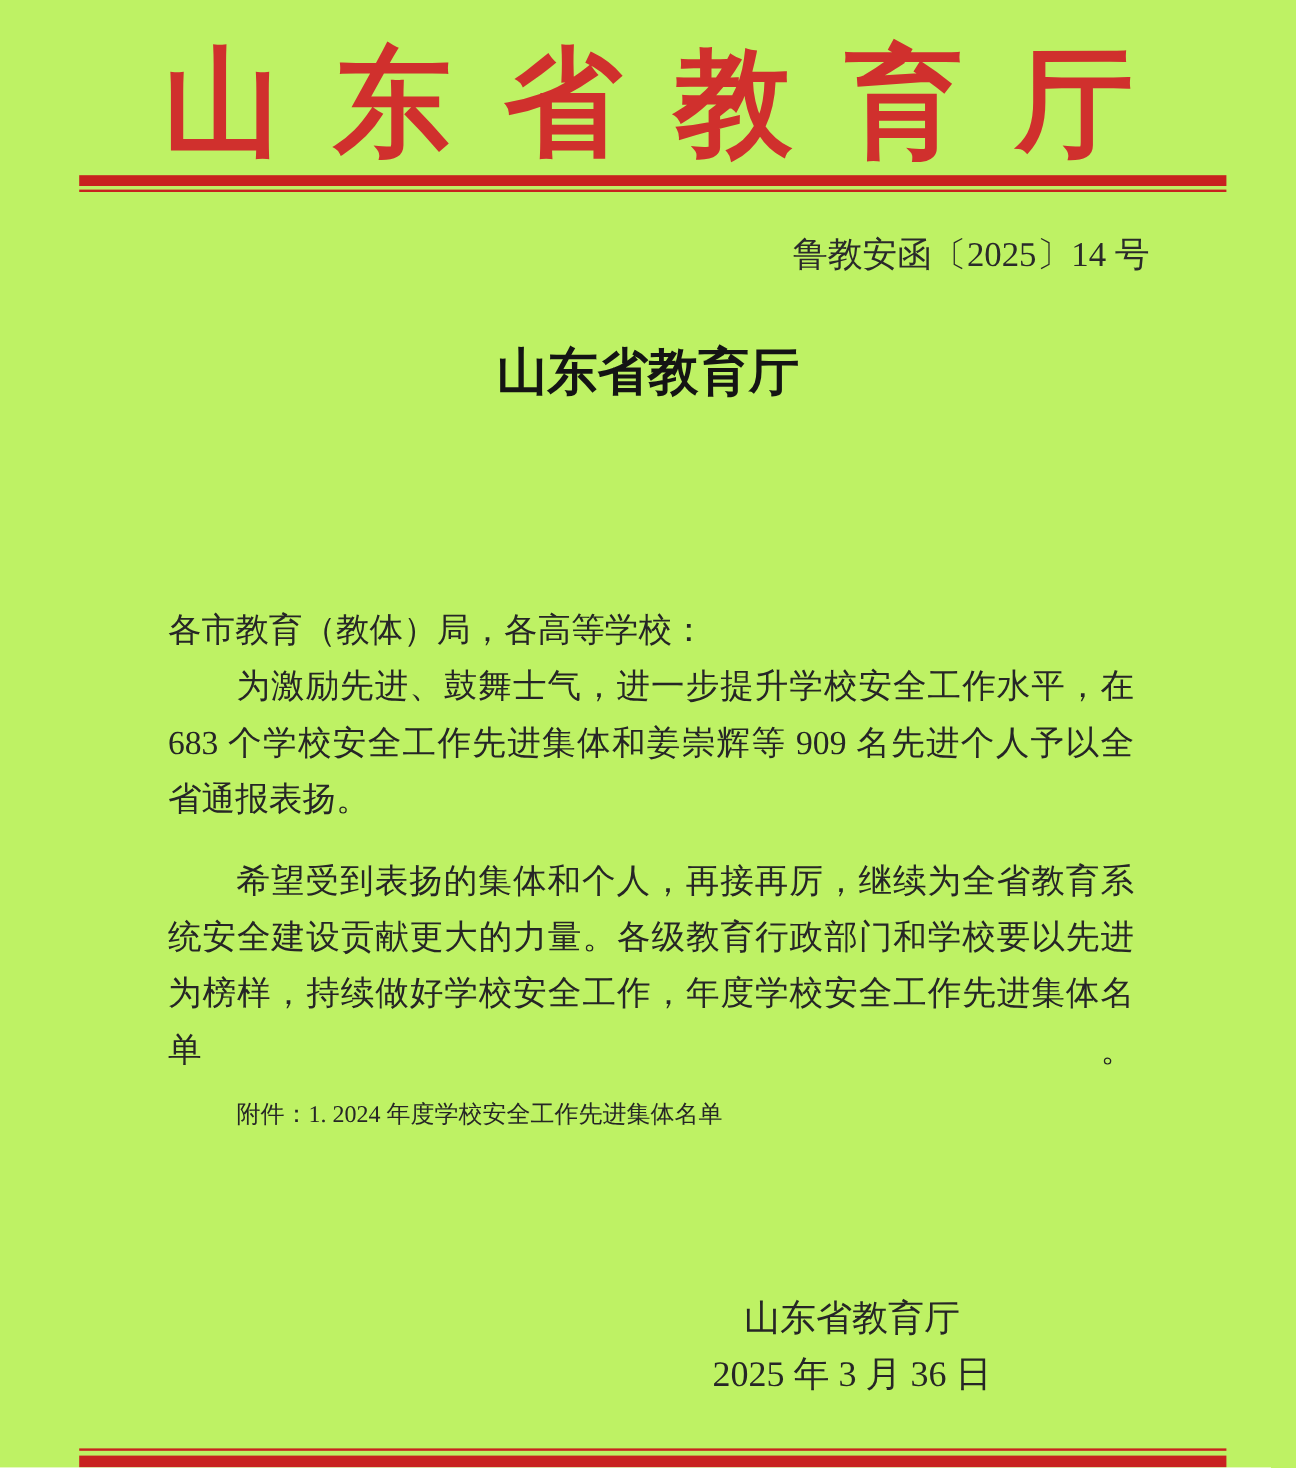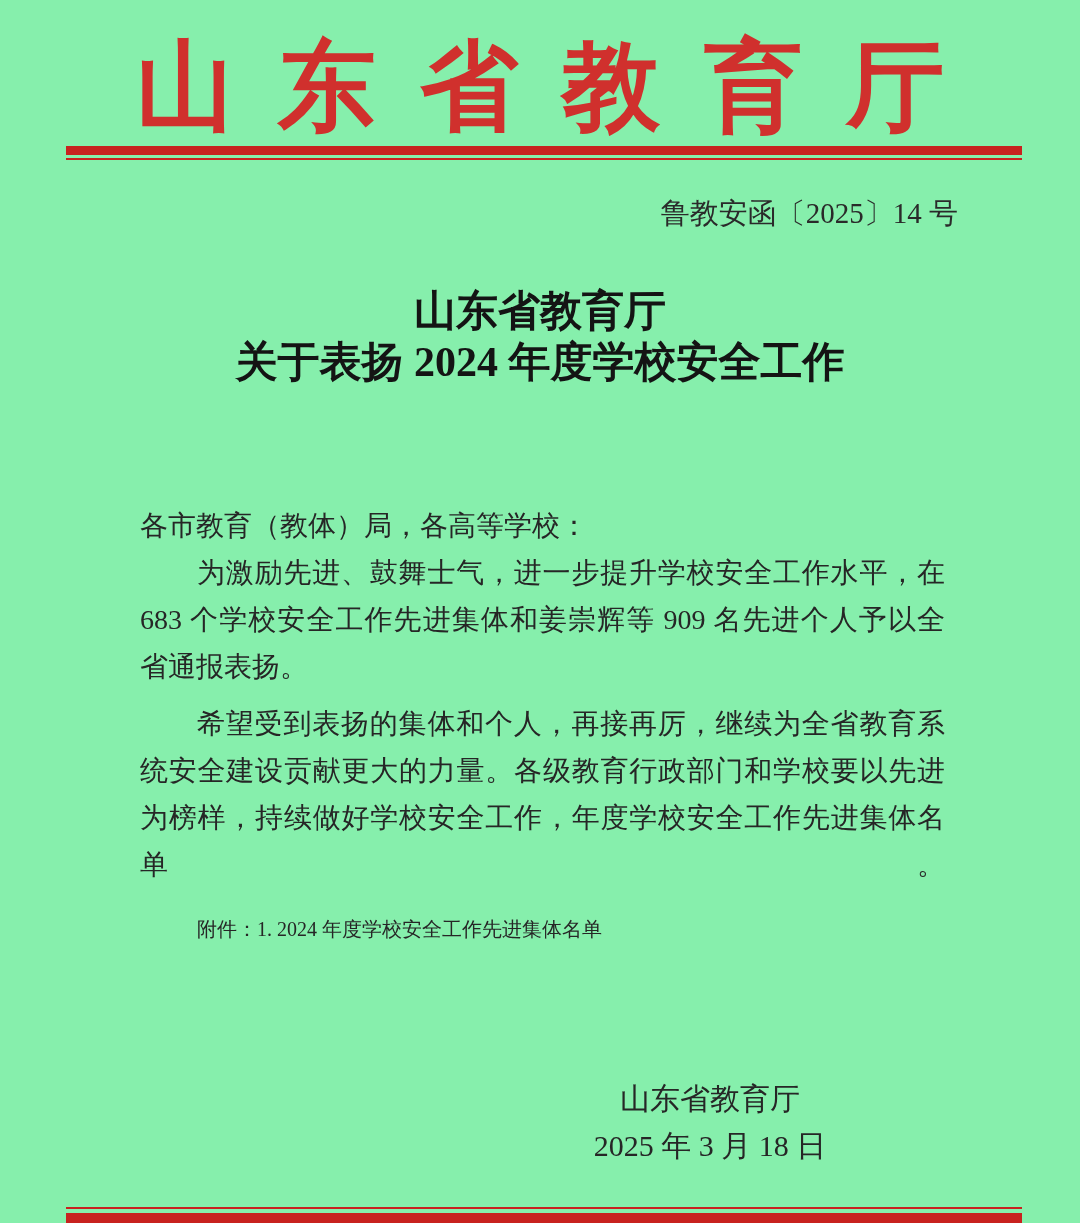--- a/index.html
+++ b/index.html
@@ -1,19 +1,19 @@
 <!DOCTYPE html>
 <html><head>
 <meta charset="utf-8">
 <style>
   html,body{margin:0;padding:0;background:#ffffff;}
   .page{
     position:relative;
     width:1080px;height:1223px;
-    background:#86efac;
+    background:#bef264;
     font-family:"Liberation Serif","DejaVu Serif",serif;
     color:#262626;
     overflow:hidden;
   }
   
   .letterhead{
     position:absolute;top:34px;left:0;width:100%;
     text-align:center;white-space:nowrap;
     font-size:98px;line-height:106px;font-weight:bold;
     color:#d0302d;
@@ -38,21 +38,21 @@
     color:#141414;
   }
   
   .body-block{
     position:absolute;top:502px;left:140px;width:805px;
     font-size:28px;line-height:47px;color:#262626;
   }
   .body-line{white-space:normal;}
   .just{text-align:justify;text-align-last:justify;}
   .indent{padding-left:57px;}
-  .p2{margin-top:10px;}
+  .p2{margin-top:21px;}
   
   .attachments{
     position:absolute;top:905px;left:140px;width:805px;
     font-size:20px;line-height:48px;color:#262626;
   }
   .att-line1{padding-left:57px;}
   .att-line2{padding-left:145px;}
   
   .signature{
     position:absolute;top:1075px;left:480px;width:460px;
@@ -68,38 +68,37 @@
 
   <div class="letterhead">山东省教育厅</div>
 
   <div class="rule rule-top-thick"></div>
   <div class="rule rule-top-thin"></div>
 
   <div class="doc-number">鲁教安函〔2025〕14 号</div>
 
   <div class="doc-title">
     <div>山东省教育厅</div>
-    <div>关于表扬 2024 年度学校安全工作</div>
   </div>
 
   <div class="body-block">
     <div class="body-line">各市教育（教体）局，各高等学校：</div>
     <div class="body-line just indent">为激励先进、鼓舞士气，进一步提升学校安全工作水平，在</div>
     <div class="body-line just">683 个学校安全工作先进集体和姜崇辉等 909 名先进个人予以全</div>
     <div class="body-line">省通报表扬。</div>
     <div class="body-line just indent p2">希望受到表扬的集体和个人，再接再厉，继续为全省教育系</div>
     <div class="body-line just">统安全建设贡献更大的力量。各级教育行政部门和学校要以先进</div>
     <div class="body-line just">为榜样，持续做好学校安全工作，年度学校安全工作先进集体名单。</div>
   </div>
 
   <div class="attachments">
     <div class="att-line1">附件：1. 2024 年度学校安全工作先进集体名单</div>
   </div>
 
   <div class="signature">
     <div>山东省教育厅</div>
-    <div>2025 年 3 月 18 日</div>
+    <div>2025 年 3 月 36 日</div>
   </div>
 
   <div class="rule rule-bottom-thin"></div>
   <div class="rule rule-bottom-thick"></div>
 
 </div>
 
 </body></html>

